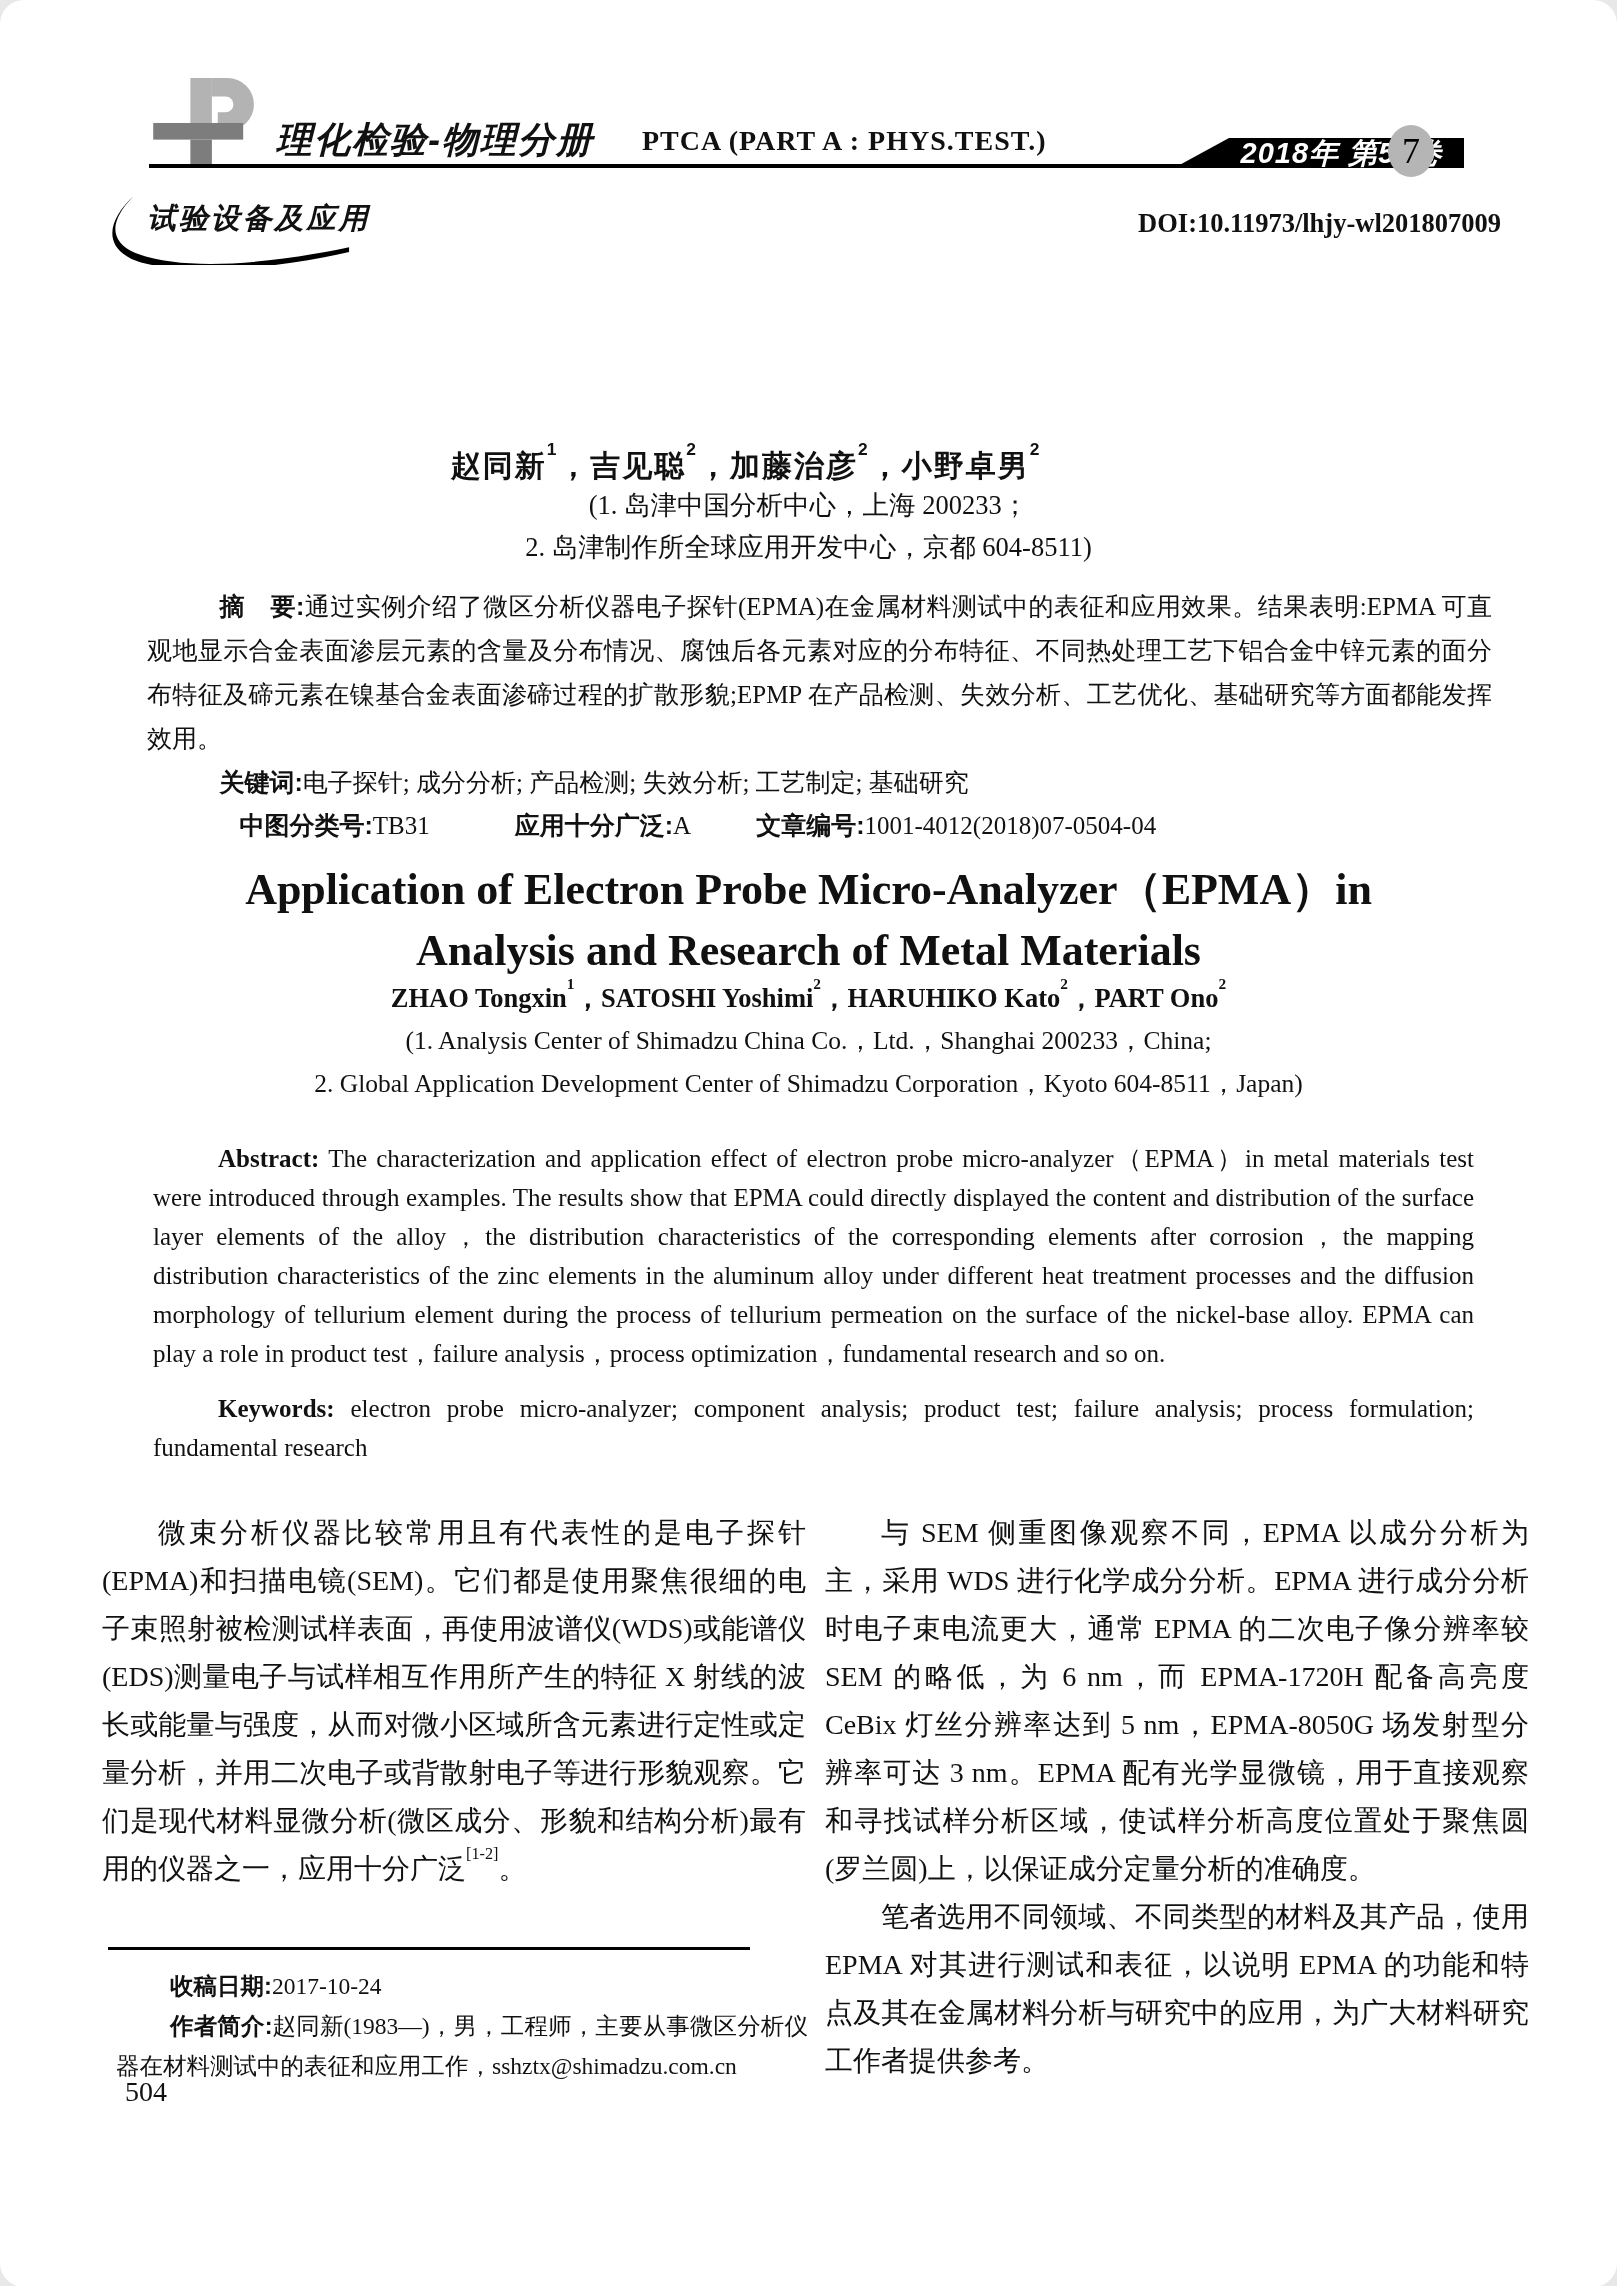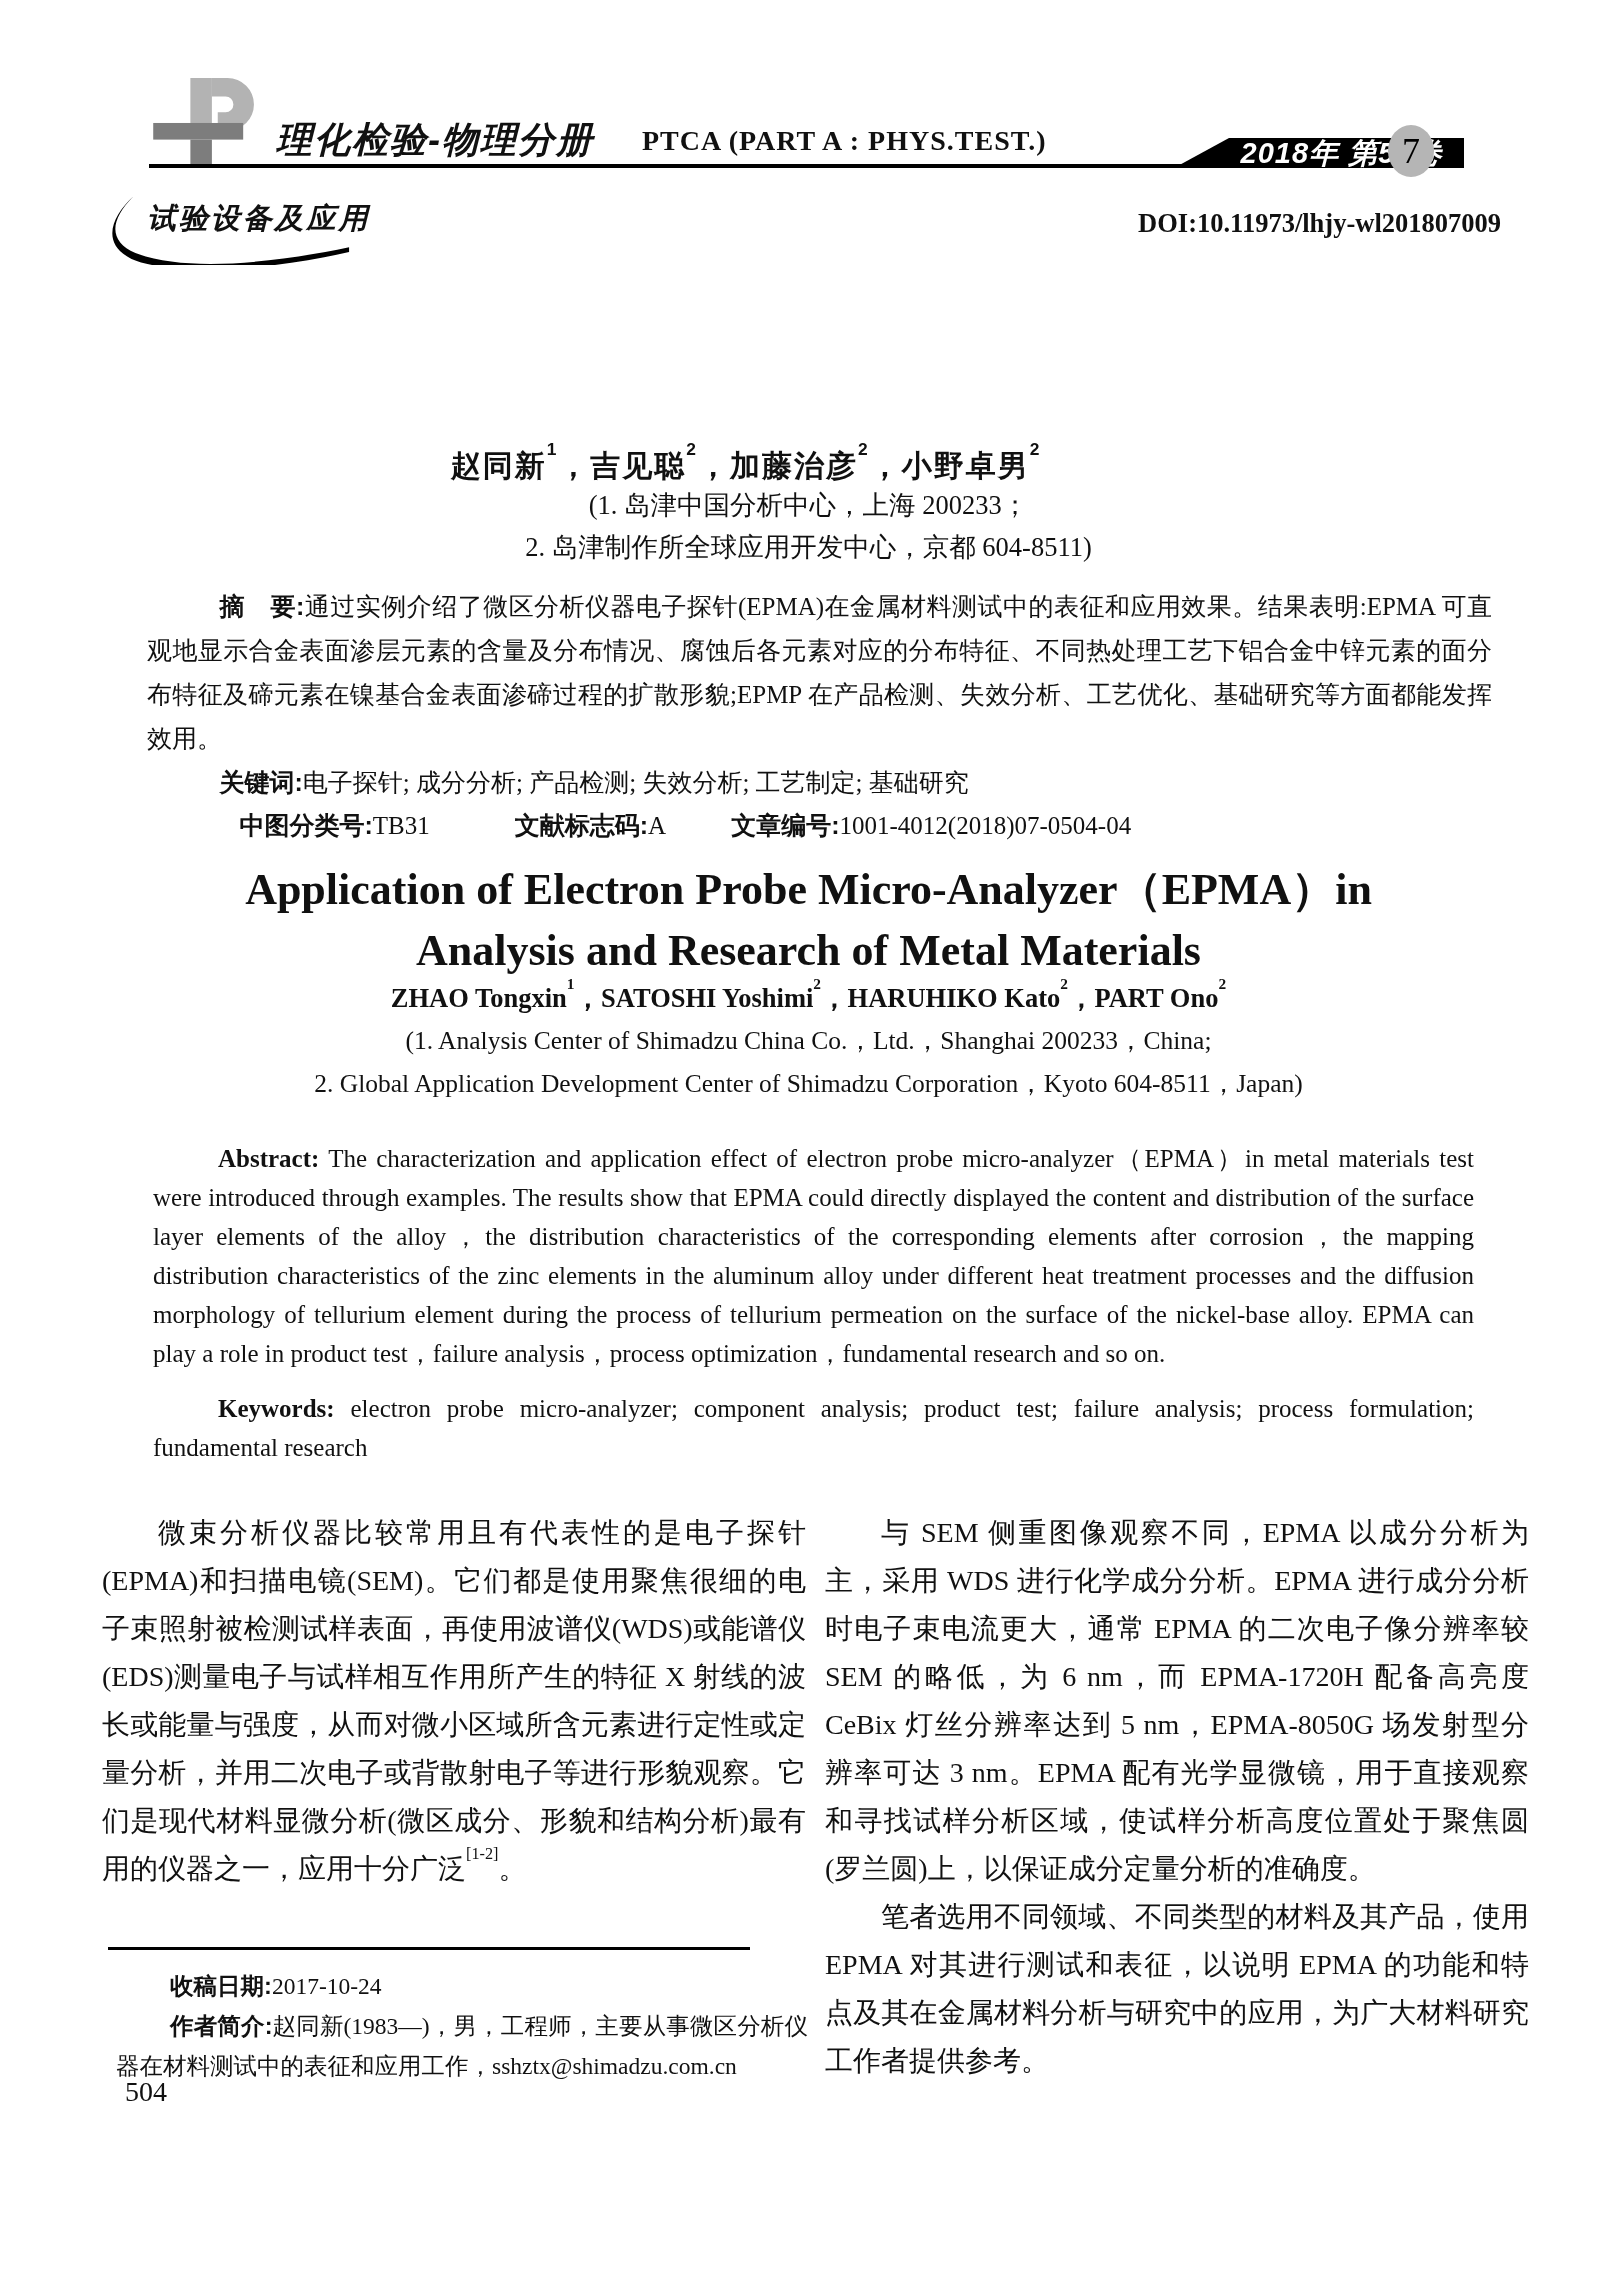--- a/index.html
+++ b/index.html
@@ -1,17 +1,17 @@
 <!DOCTYPE html>
 <html><head>
 <meta charset="utf-8">
 <style>
   html,body{margin:0;padding:0;background:#e8e8e8;}
   .page{position:relative;width:1617px;height:2287px;background:#ffffff;overflow:hidden;
-        font-family:"Liberation Serif","DejaVu Serif",serif;color:#111;}
+        font-family:"Liberation Serif","DejaVu Serif",serif;color:#111;border-radius:24px;}
   .sans{font-family:"Liberation Sans","DejaVu Sans",sans-serif;}
   .serif{font-family:"Liberation Serif","DejaVu Serif",serif;}
   sup{font-size:0.58em;position:relative;top:-0.55em;line-height:0;}
 
   
   .logo{position:absolute;left:147px;top:78px;width:120px;height:88px;}
   .journal-cn{position:absolute;left:276px;top:116px;font-style:italic;font-weight:bold;
               font-size:36px;letter-spacing:2px;}
   .journal-en{position:absolute;left:642px;top:125px;font-weight:bold;font-size:28px;letter-spacing:1px;}
   .header-rule{position:absolute;left:149px;top:164px;width:1076px;height:3.9px;background:#000;}
@@ -105,21 +105,21 @@
   </div>
 
   <div class="affils-cn serif">
     <div>(1. 岛津中国分析中心，上海 200233；</div>
     <div>2. 岛津制作所全球应用开发中心，京都 604-8511)</div>
   </div>
 
   <div class="abstract-cn serif">
     <p><span class="blabel">摘　要:</span><span>通过实例介绍了微区分析仪器电子探针(EPMA)在金属材料测试中的表征和应用效果。结果表明:EPMA 可直观地显示合金表面渗层元素的含量及分布情况、腐蚀后各元素对应的分布特征、不同热处理工艺下铝合金中锌元素的面分布特征及碲元素在镍基合金表面渗碲过程的扩散形貌;EPMP 在产品检测、失效分析、工艺优化、基础研究等方面都能发挥效用。</span></p>
     <p class="kwline"><span class="blabel">关键词:</span><span>电子探针; 成分分析; 产品检测; 失效分析; 工艺制定; 基础研究</span></p>
-    <p class="kwline"><span class="pair"><span class="blabel">中图分类号:</span><span>TB31</span></span><span class="pair"><span class="blabel">文献标志码:</span><span>A</span></span><span><span class="blabel">文章编号:</span><span>1001-4012(2018)07-0504-04</span></span></p>
+    <p class="kwline"><span class="pair"><span class="blabel">中图分类号:</span><span>TB31</span></span><span class="pair"><span class="blabel">应用十分广泛:</span><span>A</span></span><span><span class="blabel">文章编号:</span><span>1001-4012(2018)07-0504-04</span></span></p>
   </div>
 
   <div class="title-en serif">
     <div>Application of Electron Probe Micro-Analyzer（EPMA）in</div>
     <div>Analysis and Research of Metal Materials</div>
   </div>
 
   <div class="authors-en serif">
     <span><span>ZHAO Tongxin</span><sup>1</sup></span><span>，</span><span><span>SATOSHI Yoshimi</span><sup>2</sup></span><span>，</span><span><span>HARUHIKO Kato</span><sup>2</sup></span><span>，</span><span><span>PART Ono</span><sup>2</sup></span>
   </div>

